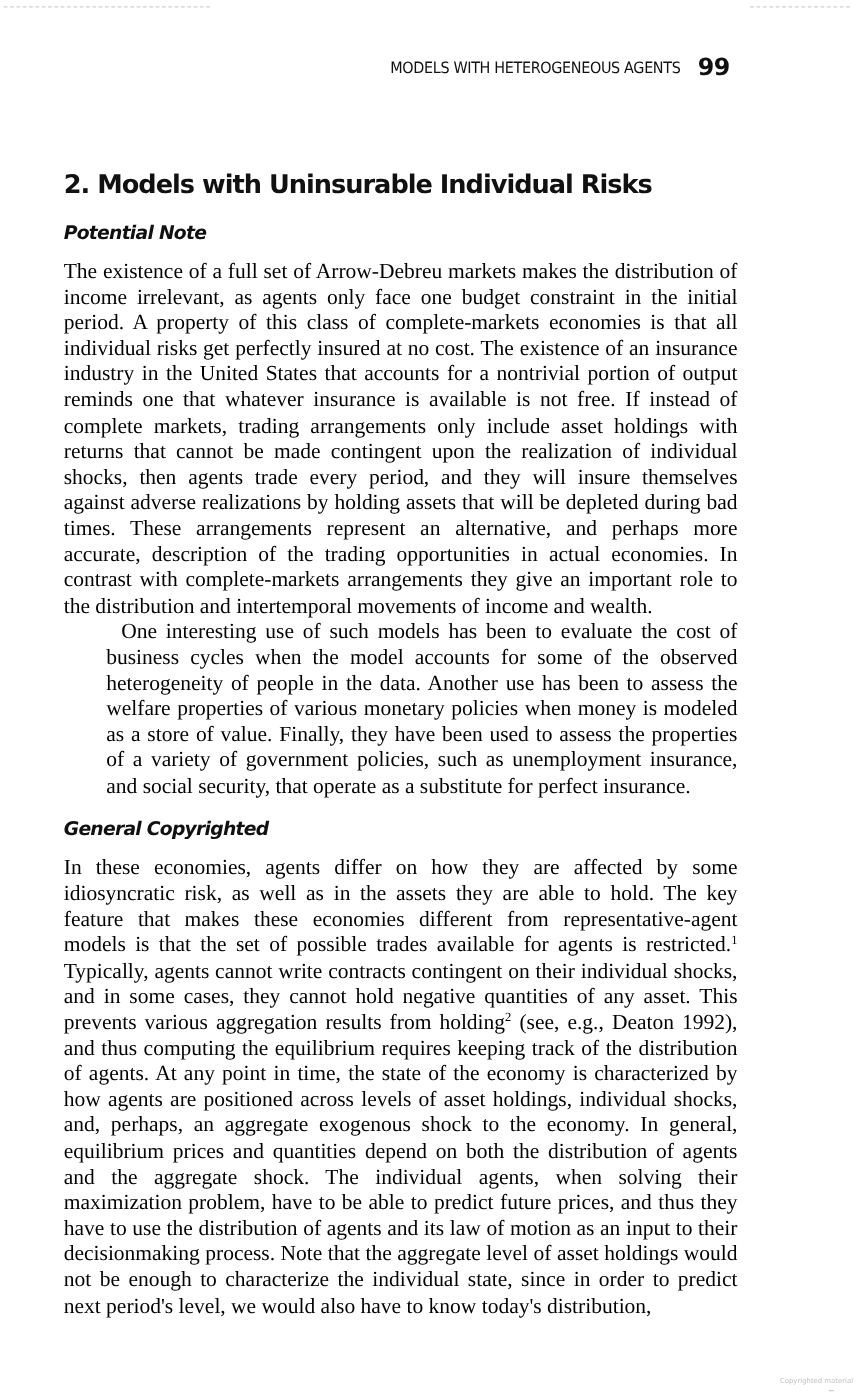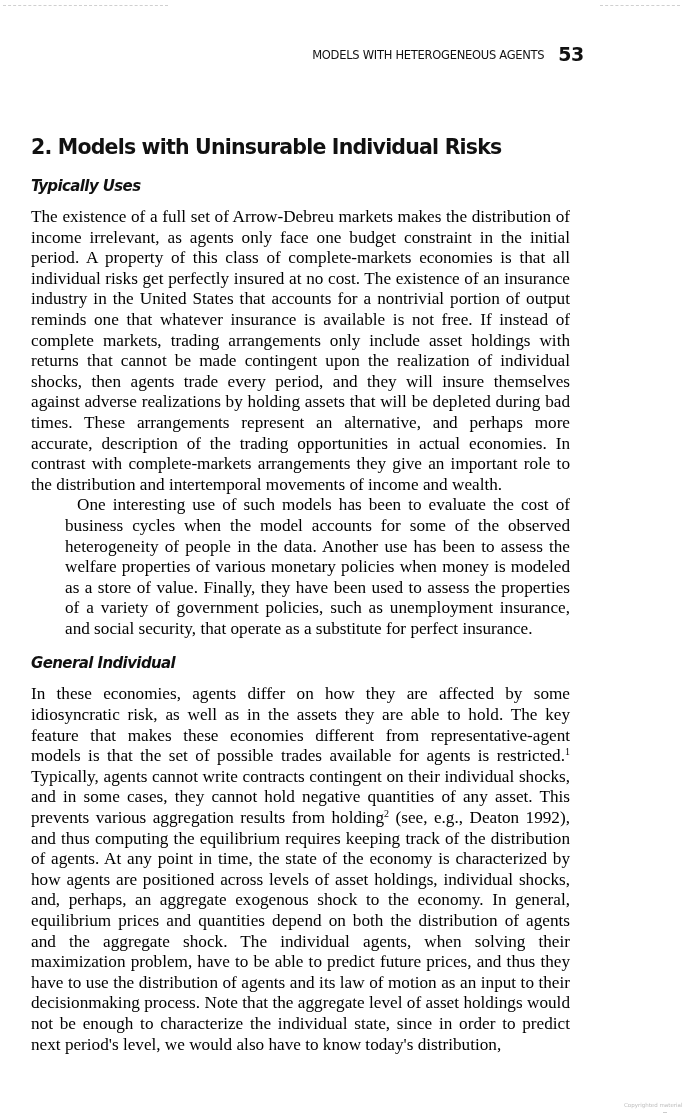--- a/index.html
+++ b/index.html
@@ -6,21 +6,21 @@
   body { width: 685px; height: 1118px; position: relative; overflow: hidden; }
   .topline { position: absolute; top: 5px; left: 3px; width: 165px; height: 1px; border-top: 1px dashed #d0d0d0; }
   .topline.r { left: 600px; width: 80px; }
   .running-head {
     position: absolute; top: 43px; left: 0; width: 584px; text-align: right;
     font-family: "DejaVu Sans", sans-serif; font-size: 12.5px; color: #111;
     letter-spacing: -0.3px;
   }
   .running-head .title { transform: scaleX(0.92); display: inline-block; transform-origin: right; }
   .running-head .pno { font-weight: bold; font-size: 19px; margin-left: 14px; vertical-align: -2px; }
-  .page { position: absolute; left: 31px; top: 133px; width: 539px; }
+  .page { position: absolute; left: 51px; top: 133px; width: 539px; }
   h1.section {
     margin: 0; font-family: "DejaVu Sans", sans-serif; font-weight: bold;
     font-size: 20.5px; letter-spacing: -0.8px; color: #111; line-height: 28px;
   }
   h2.sub {
     margin: 14px 0 10px 0; font-family: "DejaVu Sans", sans-serif; font-weight: bold; font-style: italic;
     font-size: 15px; letter-spacing: -0.6px; color: #111; line-height: 22px;
   }
   h2.sub.second { margin-top: 13px; }
   p.body {
@@ -35,28 +35,28 @@
   }
   .margin-mark { position: absolute; left: 663px; top: 1112px; width: 4px; height: 1px; background: #ccc; }
 </style>
 </head>
 <body>
 
 <div class="topline"></div>
 <div class="topline r"></div>
 
 <div class="running-head">
-  <span class="title">MODELS WITH HETEROGENEOUS AGENTS</span><span class="pno">53</span>
+  <span class="title">MODELS WITH HETEROGENEOUS AGENTS</span><span class="pno">99</span>
 </div>
 
 <div class="page">
   <h1 class="section">2. Models with Uninsurable Individual Risks</h1>
 
-  <h2 class="sub">Typically Uses</h2>
+  <h2 class="sub">Potential Note</h2>
   <p class="body">The existence of a full set of Arrow-Debreu markets makes the distribution of income irrelevant, as agents only face one budget constraint in the initial period. A property of this class of complete-markets economies is that all individual risks get perfectly insured at no cost. The existence of an insurance industry in the United States that accounts for a nontrivial portion of output reminds one that whatever insurance is available is not free. If instead of complete markets, trading arrangements only include asset holdings with returns that cannot be made contingent upon the realization of individual shocks, then agents trade every period, and they will insure themselves against adverse realizations by holding assets that will be depleted during bad times. These arrangements represent an alternative, and perhaps more accurate, description of the trading opportunities in actual economies. In contrast with complete-markets arrangements they give an important role to the distribution and intertemporal movements of income and wealth.</p>
   <p class="body indent">One interesting use of such models has been to evaluate the cost of business cycles when the model accounts for some of the observed heterogeneity of people in the data. Another use has been to assess the welfare properties of various monetary policies when money is modeled as a store of value. Finally, they have been used to assess the properties of a variety of government policies, such as unemployment insurance, and social security, that operate as a substitute for perfect insurance.</p>
 
-  <h2 class="sub second">General Individual</h2>
+  <h2 class="sub second">General Copyrighted</h2>
   <p class="body"><span>In these economies, agents differ on how they are affected by some idiosyncratic risk, as well as in the assets they are able to hold. The key feature that makes these economies different from representative-agent models is that the set of possible trades available for agents is restricted.</span><sup>1</sup><span> Typically, agents cannot write contracts contingent on their individual shocks, and in some cases, they cannot hold negative quantities of any asset. This prevents various aggregation results from holding</span><sup>2</sup><span> (see, e.g., Deaton 1992), and thus computing the equilibrium requires keeping track of the distribution of agents. At any point in time, the state of the economy is characterized by how agents are positioned across levels of asset holdings, individual shocks, and, perhaps, an aggregate exogenous shock to the economy. In general, equilibrium prices and quantities depend on both the distribution of agents and the aggregate shock. The individual agents, when solving their maximization problem, have to be able to predict future prices, and thus they have to use the distribution of agents and its law of motion as an input to their decisionmaking process. Note that the aggregate level of asset holdings would not be enough to characterize the individual state, since in order to predict next period's level, we would also have to know today's distribution,</span></p>
 </div>
 
 <div class="copyright">Copyrighted material</div>
 <div class="margin-mark"></div>
 
 </body></html>

